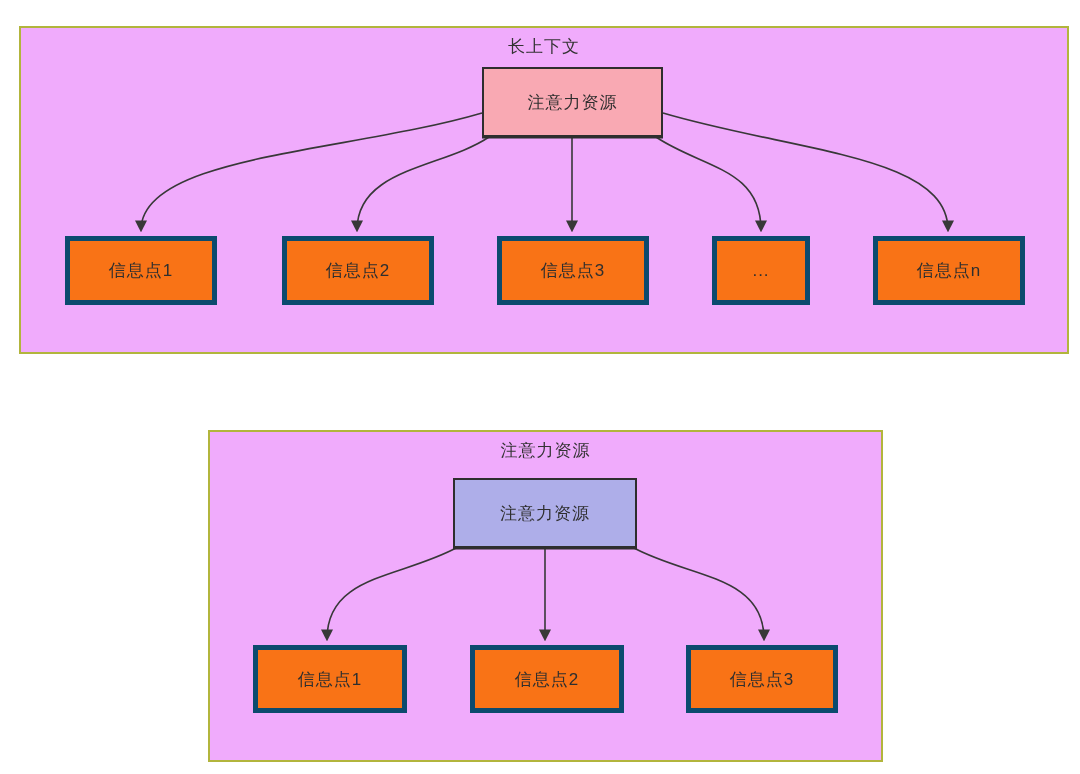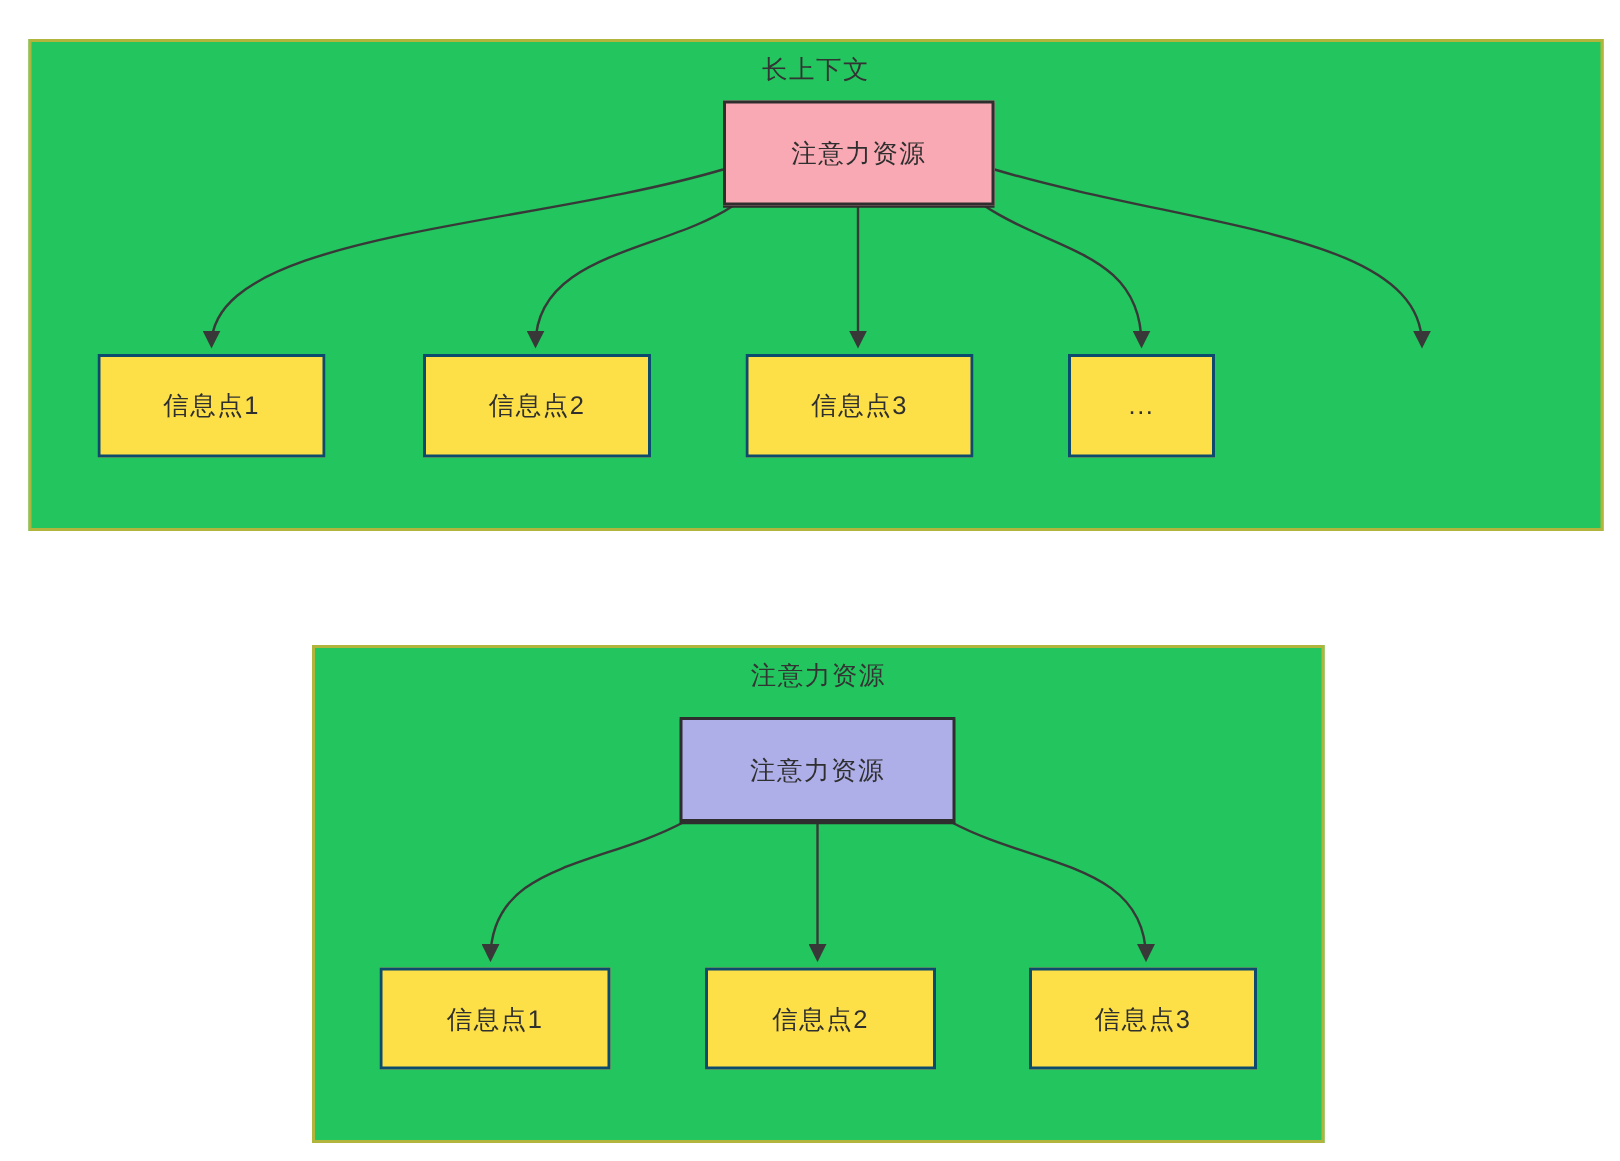--- a/index.html
+++ b/index.html
@@ -7,21 +7,21 @@
   body { font-family: "Liberation Sans", "DejaVu Sans", sans-serif; color: #333333; }
   .canvas {
     position: relative;
     width: 1080px;
     height: 774px;
     background: #ffffff;
     overflow: hidden;
   }
   .panel {
     position: absolute;
-    background: #22c55e;
+    background: #f0abfc;
     border: 2px solid #b2b53c;
     z-index: 1;
   }
   .panel-long  { left: 19px;  top: 26px;  width: 1050px; height: 328px; }
   .panel-short { left: 208px; top: 430px; width: 675px;  height: 332px; }
   .panel-title {
     position: absolute;
     top: 7px; left: 0; right: 0;
     text-align: center;
     font-size: 17px;
@@ -45,22 +45,22 @@
     z-index: 3;
     letter-spacing: 1px;
   }
   .attention {
     border: 2.5px solid #2e2e2e;
     box-shadow: 0 1.5px 0 #2e2e2e;
   }
   .attention-long  { left: 482px; top: 67px;  width: 181px; height: 70px; background: #f9a9b3; }
   .attention-short { left: 453px; top: 478px; width: 184px; height: 70px; background: #aeaee9; }
   .info {
-    background: #fde047;
-    border: 2px solid #0c4a6e;
+    background: #f97316;
+    border: 5px solid #0c4a6e;
   }
   .row-long  { top: 236px; height: 69px; }
   .row-short { top: 645px; height: 68px; }
   .li1 { left: 65px;  width: 152px; }
   .li2 { left: 282px; width: 152px; }
   .li3 { left: 497px; width: 152px; }
   .li4 { left: 712px; width: 98px;  }
   .li5 { left: 873px; width: 152px; }
   .si1 { left: 253px; width: 154px; }
   .si2 { left: 470px; width: 154px; }
@@ -98,20 +98,21 @@
       <path d="M 634 548 C 690 578, 764 575, 764 639" marker-end="url(#arrowhead)"></path>
     </g>
   </svg>
 
   <div class="node attention attention-long">注意力资源</div>
 
   <div class="node info row-long li1">信息点1</div>
   <div class="node info row-long li2">信息点2</div>
   <div class="node info row-long li3">信息点3</div>
   <div class="node info row-long li4">...</div>
+  <div class="node info row-long li5">信息点n</div>
 
   <div class="node attention attention-short">注意力资源</div>
 
   <div class="node info row-short si1">信息点1</div>
   <div class="node info row-short si2">信息点2</div>
   <div class="node info row-short si3">信息点3</div>
 
 </div>
 
 </body></html>

